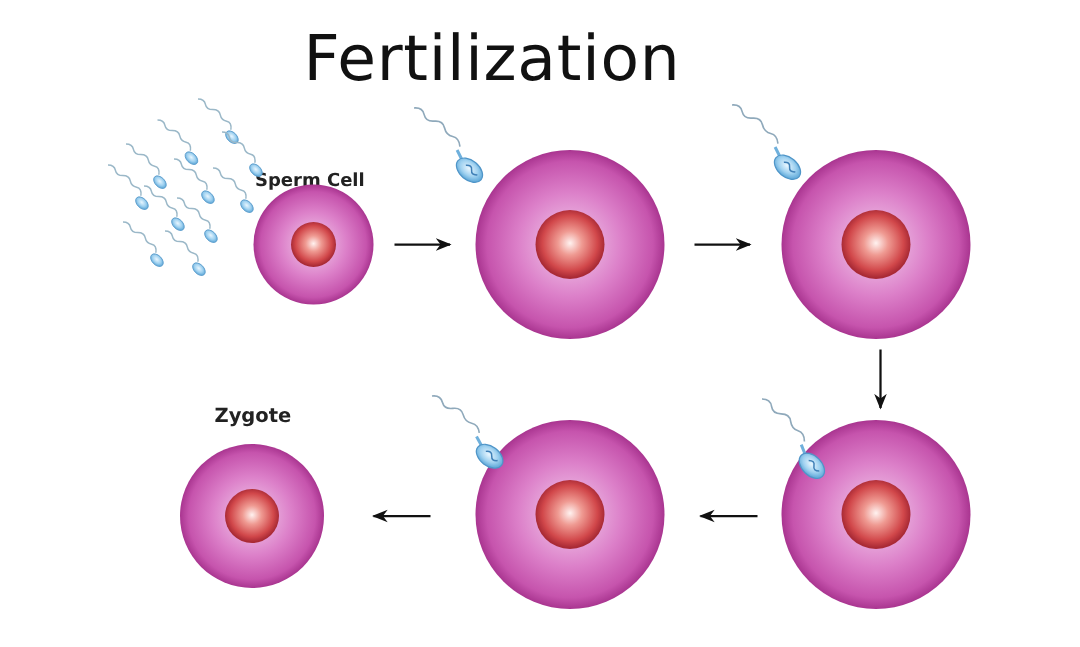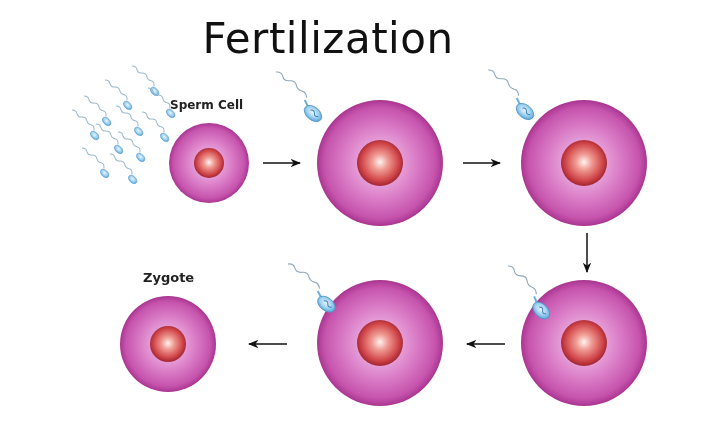--- a/index.html
+++ b/index.html
@@ -5,21 +5,21 @@
   html, body { margin: 0; padding: 0; background: #ffffff; }
   body { width: 720px; height: 431px; position: relative; overflow: hidden; font-family: "DejaVu Sans", sans-serif; }
   .title { position: absolute; left: 0; width: 656px; top: 14px; text-align: center; font-size: 42px; font-weight: 500; color: #111; letter-spacing: 0.5px; font-family: "DejaVu Sans", sans-serif; }
   .label { position: absolute; font-size: 12px; font-weight: bold; color: #222; font-family: "DejaVu Sans", sans-serif; }
   svg { position: absolute; left: 0; top: 0; }
 </style>
 </head>
 <body>
 
 <div class="title">Fertilization</div>
-<div class="label" style="left:170px; top:98px;">Sperm Cell</div>
+<div class="label" style="left:170px; top:113px;">Sperm Cell</div>
 <div class="label" style="left:143px; top:270px; font-size:13px;text-align:right;">Zygote</div>
 
 <svg width="720" height="431" viewBox="0 0 720 431">
   <defs>
     <radialGradient id="cyto" cx="50%" cy="50%" r="50%">
       <stop offset="0%" stop-color="#f3d2ee"></stop>
       <stop offset="55%" stop-color="#dc80c9"></stop>
       <stop offset="88%" stop-color="#c654ad"></stop>
       <stop offset="100%" stop-color="#a93590"></stop>
     </radialGradient>

